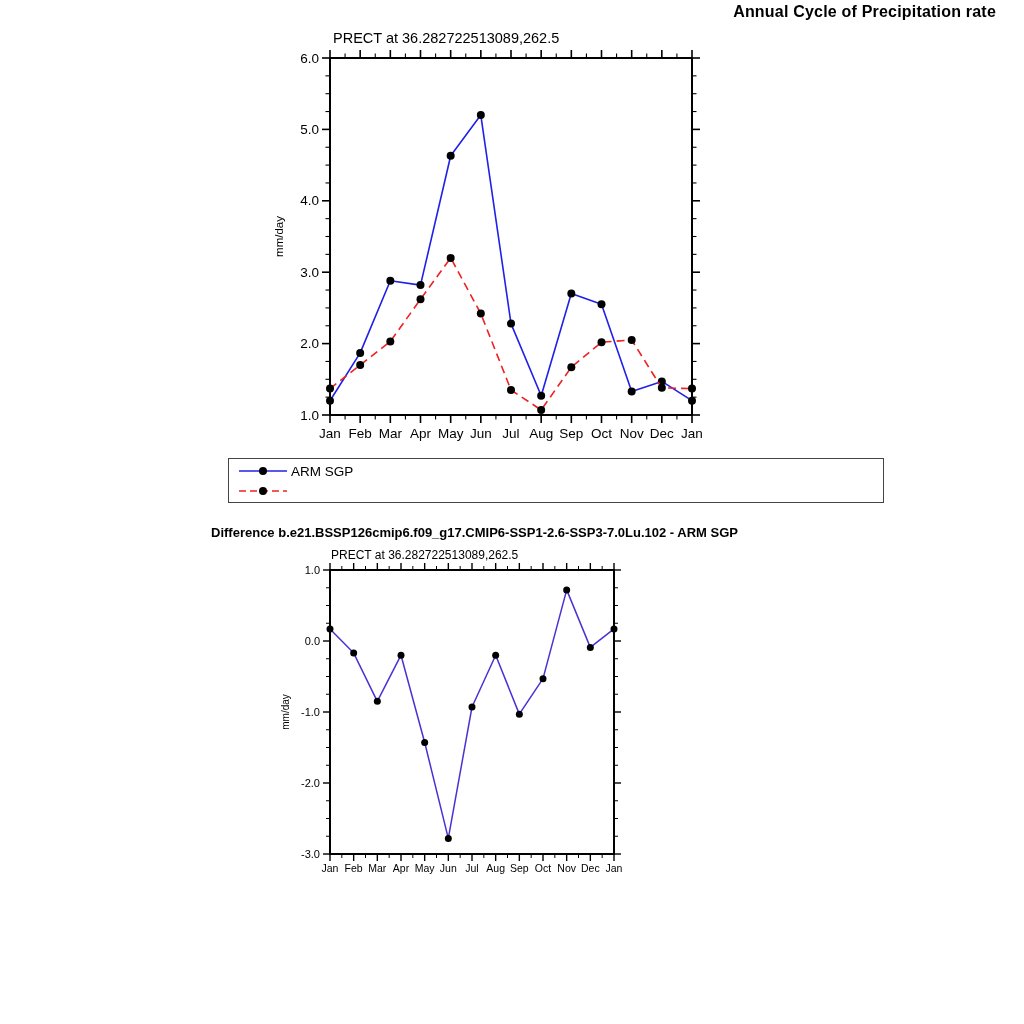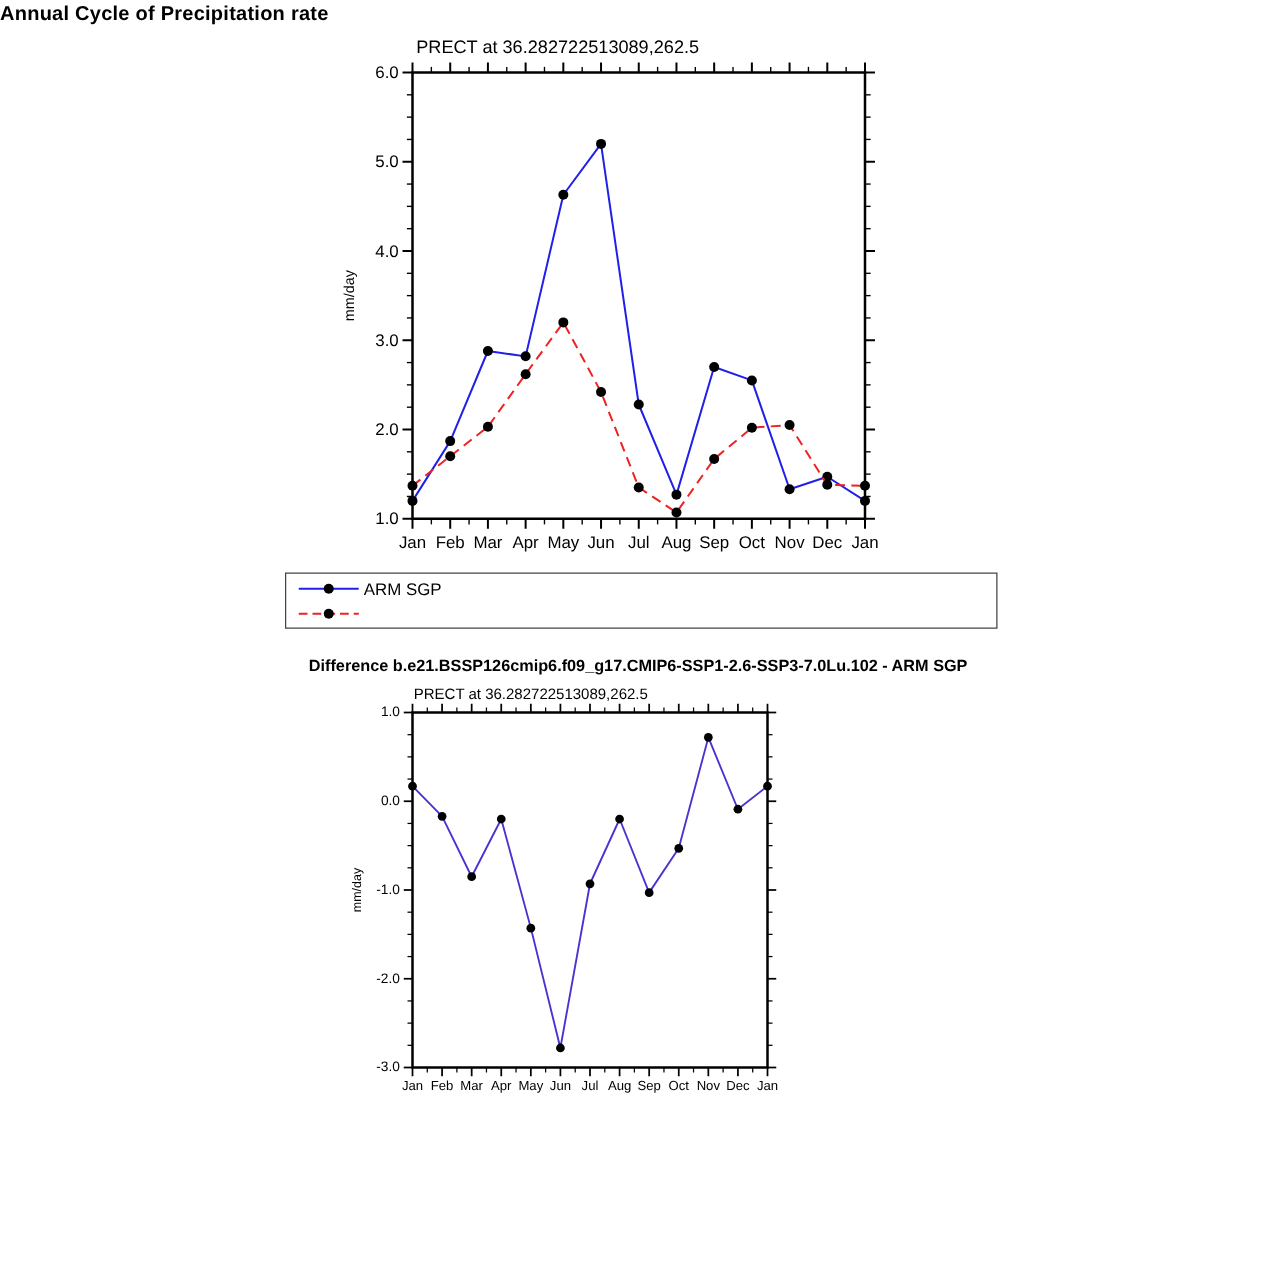--- a/index.html
+++ b/index.html
@@ -7,36 +7,36 @@
     position:relative;
     width:1024px;height:1024px;
     background:#ffffff;
     font-family:"Liberation Sans","DejaVu Sans",sans-serif;
     color:#000;
     overflow:hidden;
   }
   #plot-svg{position:absolute;left:0;top:0;}
   .chart-title-0{
     position:absolute;left:0;top:3px;width:996px;
-    text-align:left;font-size:16px;font-weight:bold;letter-spacing:0.2px;
+    text-align:right;font-size:16px;font-weight:bold;letter-spacing:0.2px;
   }
   .chart-subtitle-0{
     position:absolute;left:333px;top:30px;
     font-size:14.5px;
   }
   .chart-title-1{
     position:absolute;left:0;top:525px;width:949px;
-    text-align:center;font-size:13px;font-weight:bold;padding-left:36px;
+    text-align:center;font-size:13px;font-weight:bold;
   }
   .chart-subtitle-1{
     position:absolute;left:331px;top:548px;
     font-size:12px;
   }
   .legend{
-    position:absolute;left:228px;top:458px;width:570px;height:45px;
+    position:absolute;left:228px;top:458px;width:656px;height:45px;
     border:1px solid #444;box-sizing:border-box;
     padding:2px 0 12px 9px;
     background:#fff;
   }
   .legend-row{
     display:flex;align-items:center;gap:3px;height:20px;
   }
   .legend-label{
     font-size:13.5px;white-space:nowrap;
   }

